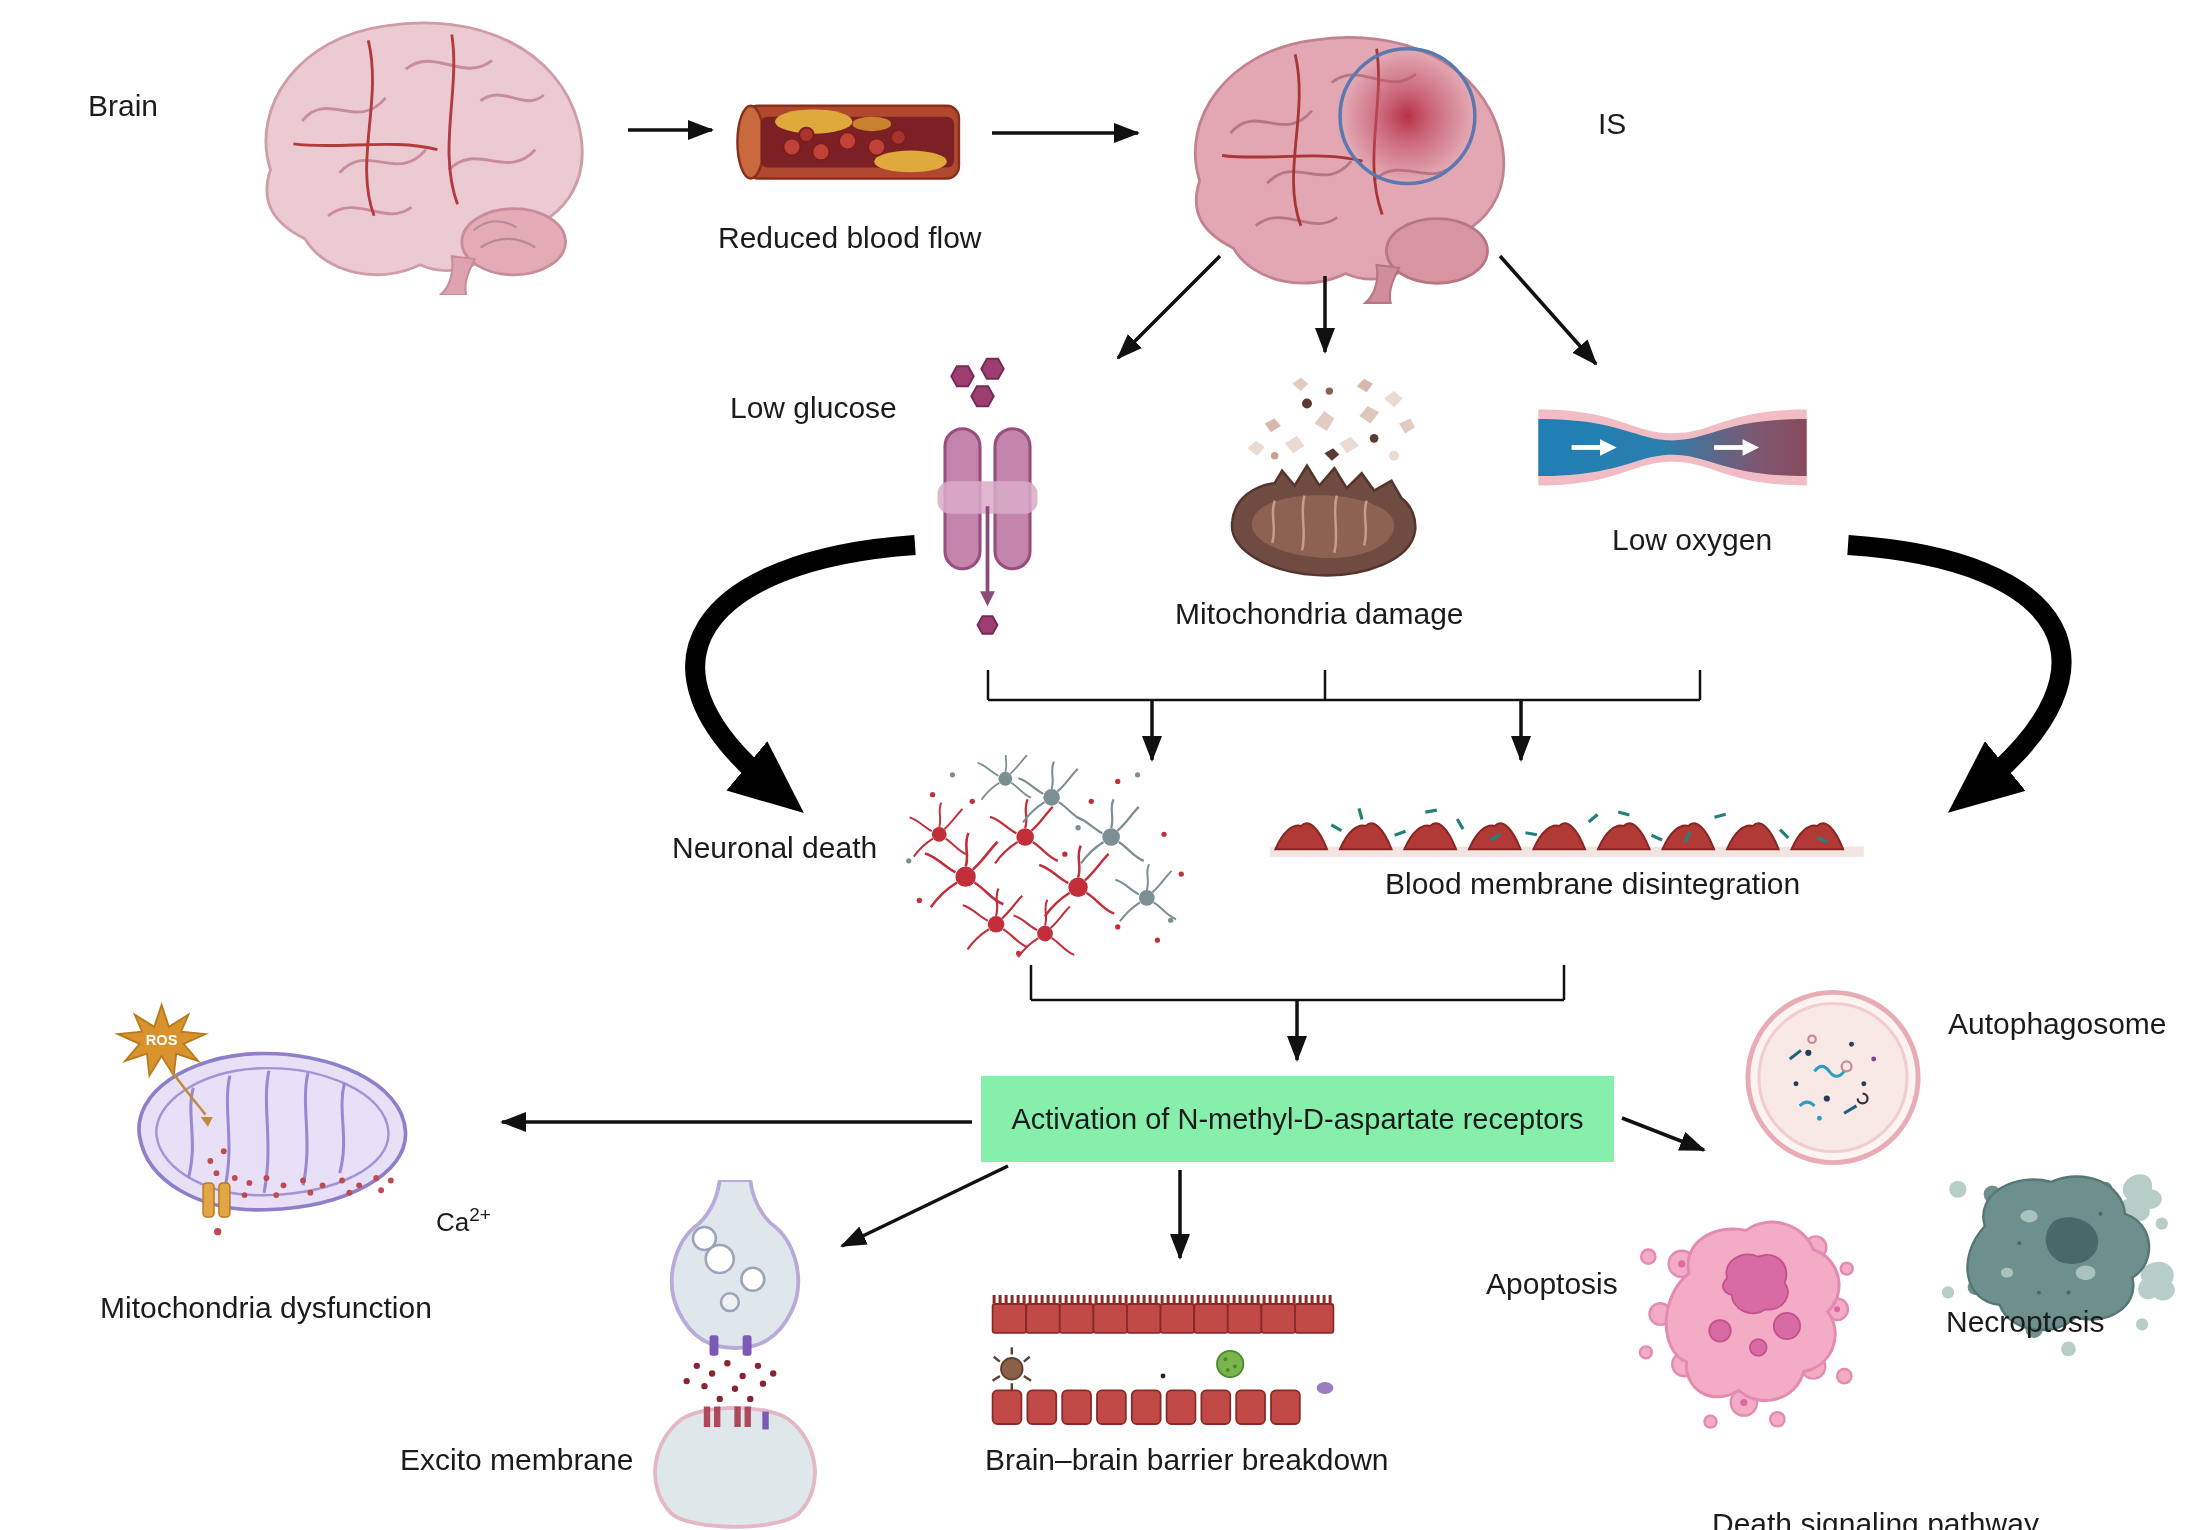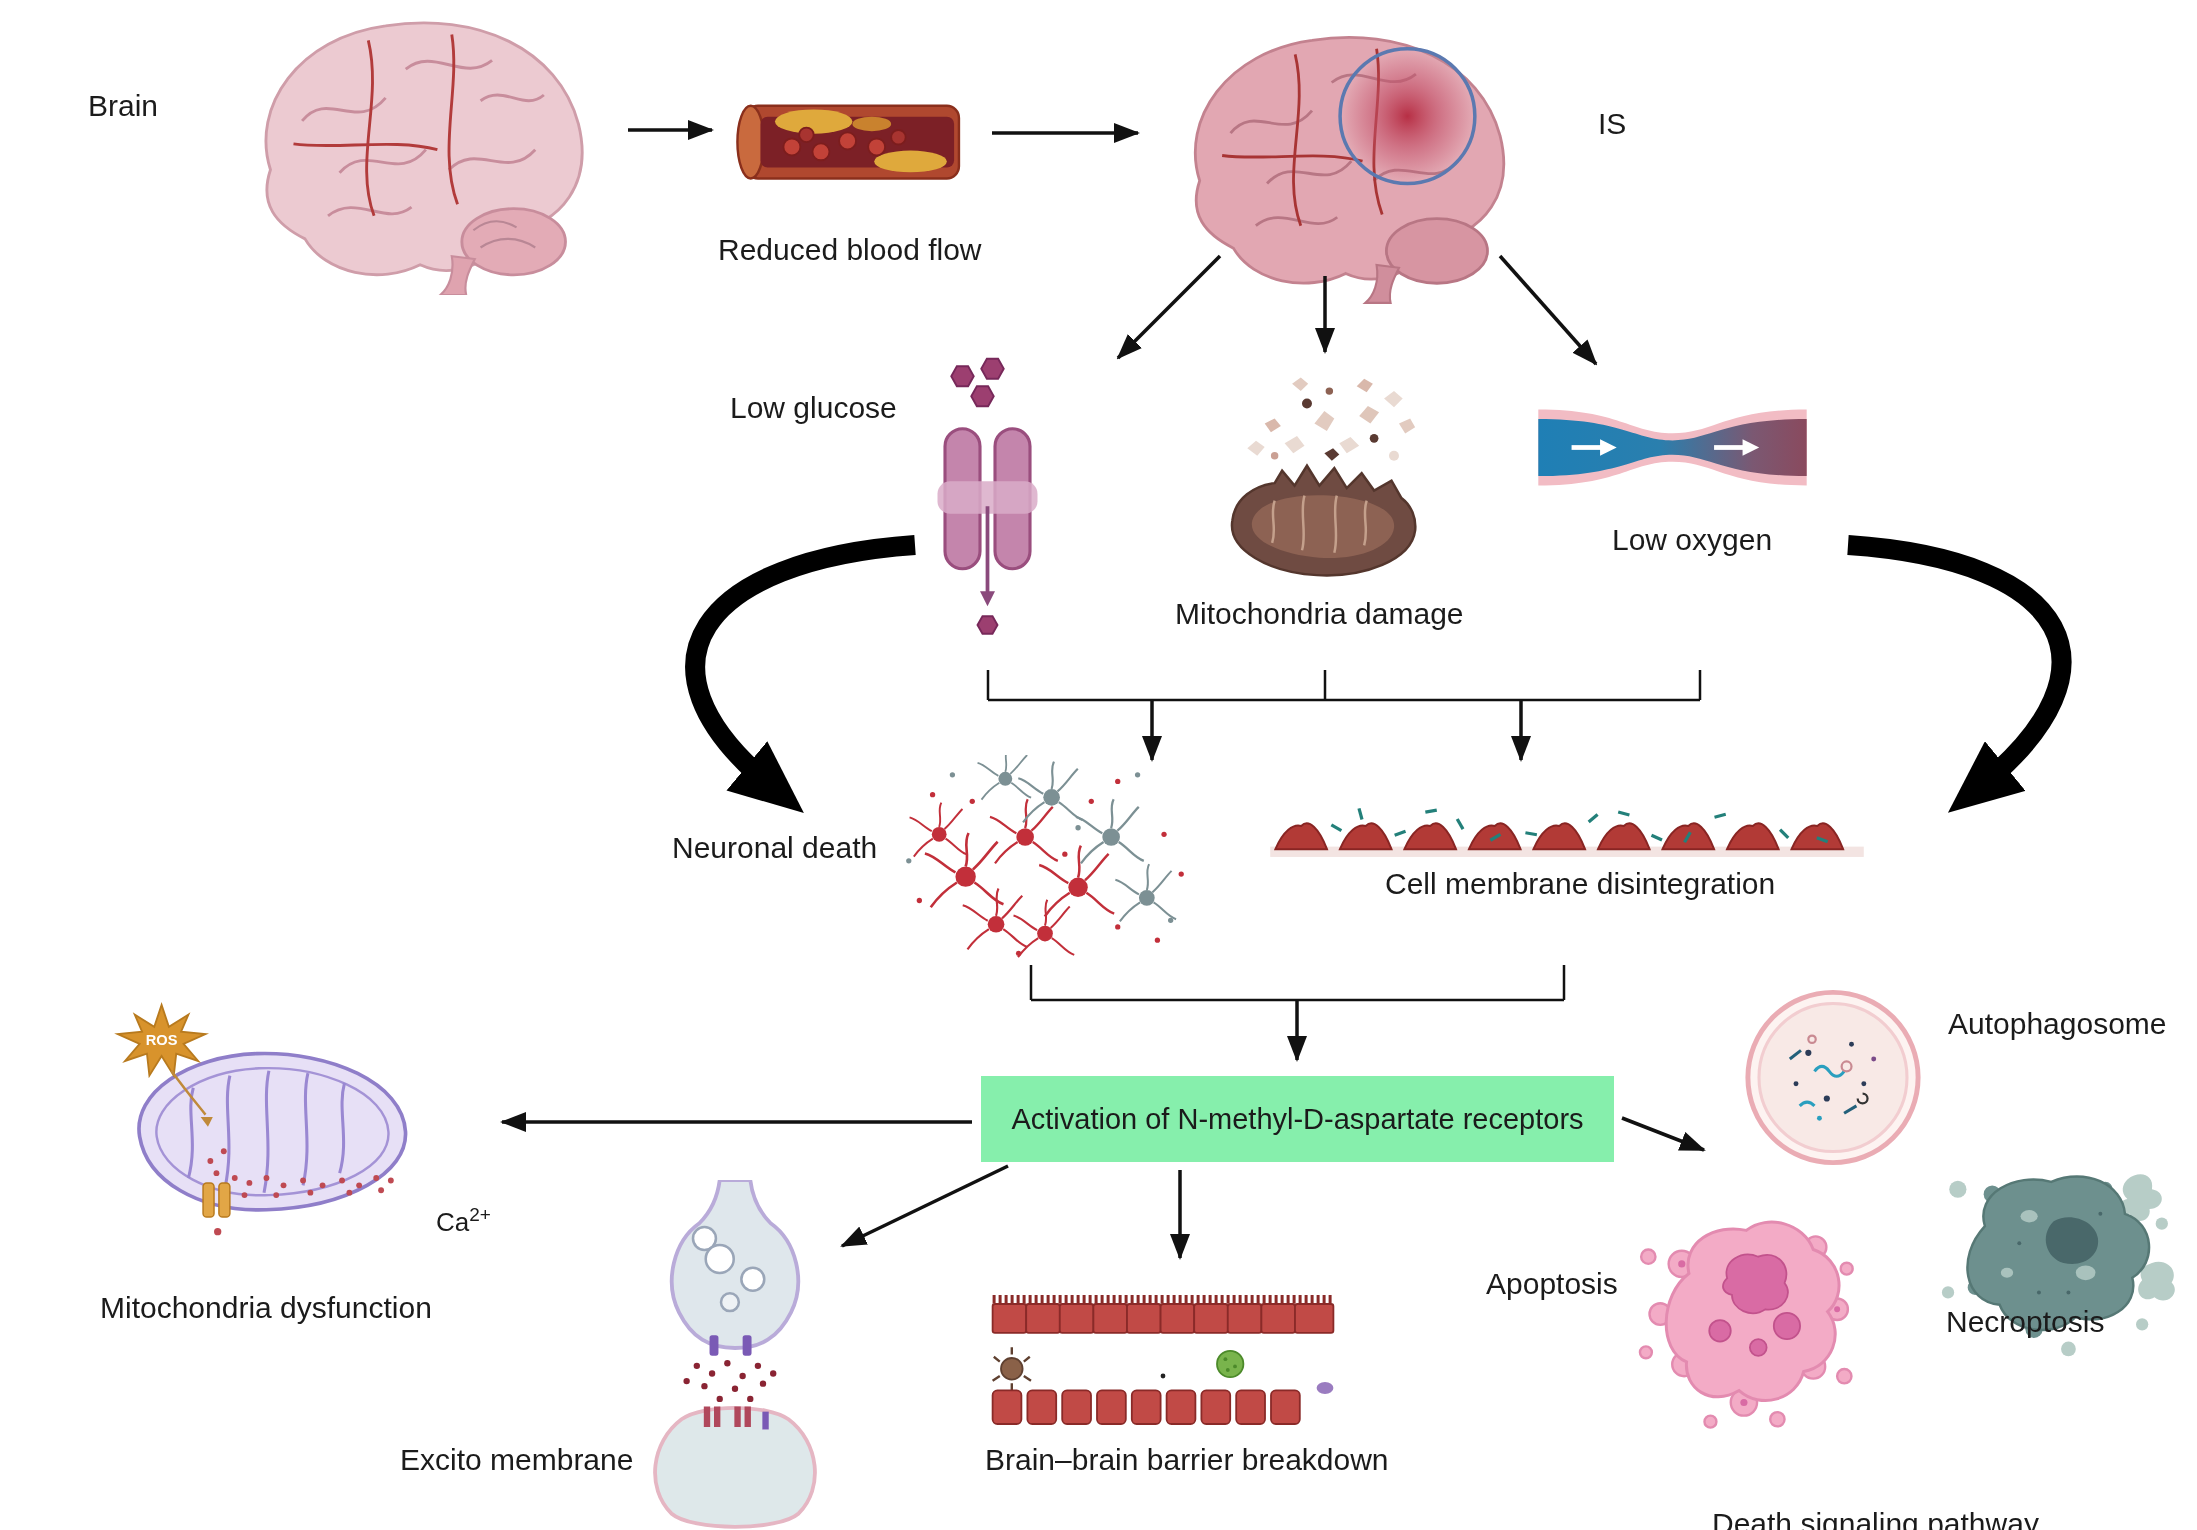--- a/index.html
+++ b/index.html
@@ -469,27 +469,27 @@
       <ellipse cx="70" cy="104" rx="5" ry="4" fill="#a9c2bd"></ellipse>
       <path d="M108 62 C122 54 142 62 144 76 C146 90 132 100 116 96 C102 92 96 74 108 62 Z" fill="#49686a"></path>
       <circle cx="80" cy="80" r="1.6" fill="#49686a"></circle>
         <circle cx="120" cy="120" r="1.6" fill="#49686a"></circle>
       <circle cx="96" cy="120" r="1.6" fill="#49686a"></circle>
         <circle cx="146" cy="56" r="1.6" fill="#49686a"></circle>
     </svg>
   </div>
 
   <div class="label" style="left:88px;top:88px;">Brain</div>
-  <div class="label" style="left:718px;top:232px;">Reduced blood flow</div>
+  <div class="label" style="left:718px;top:220px;">Reduced blood flow</div>
   <div class="label" style="left:1582px;top:106px;margin-left:16px;">IS</div>
   <div class="label" style="left:730px;top:390px;">Low glucose</div>
   <div class="label" style="left:1175px;top:596px;">Mitochondria damage</div>
   <div class="label" style="left:1612px;top:522px;">Low oxygen</div>
   <div class="label" style="left:672px;top:830px;">Neuronal death</div>
-  <div class="label" style="left:1385px;top:866px;">Cell membrane disintegration</div>
+  <div class="label" style="left:1385px;top:866px;">Blood membrane disintegration</div>
   <div class="label" style="left:100px;top:1266px;margin-top:24px;">Mitochondria dysfunction</div>
   <div class="label" style="left:436px;top:1204px;font-size:26px;"><span>Ca</span><sup>2+</sup></div>
   <div class="label" style="left:400px;top:1442px;">Excito membrane</div>
   <div class="label" style="left:985px;top:1442px;">Brain–brain barrier breakdown</div>
   <div class="label" style="left:1948px;top:1006px;">Autophagosome</div>
   <div class="label" style="left:1486px;top:1266px;">Apoptosis</div>
   <div class="label" style="left:1946px;top:1304px;">Necroptosis</div>
   <div class="label" style="left:1712px;top:1506px;text-align:center;">Death signaling pathway</div>
 
   <div class="nmda-box">Activation of N-methyl-D-aspartate receptors</div>

